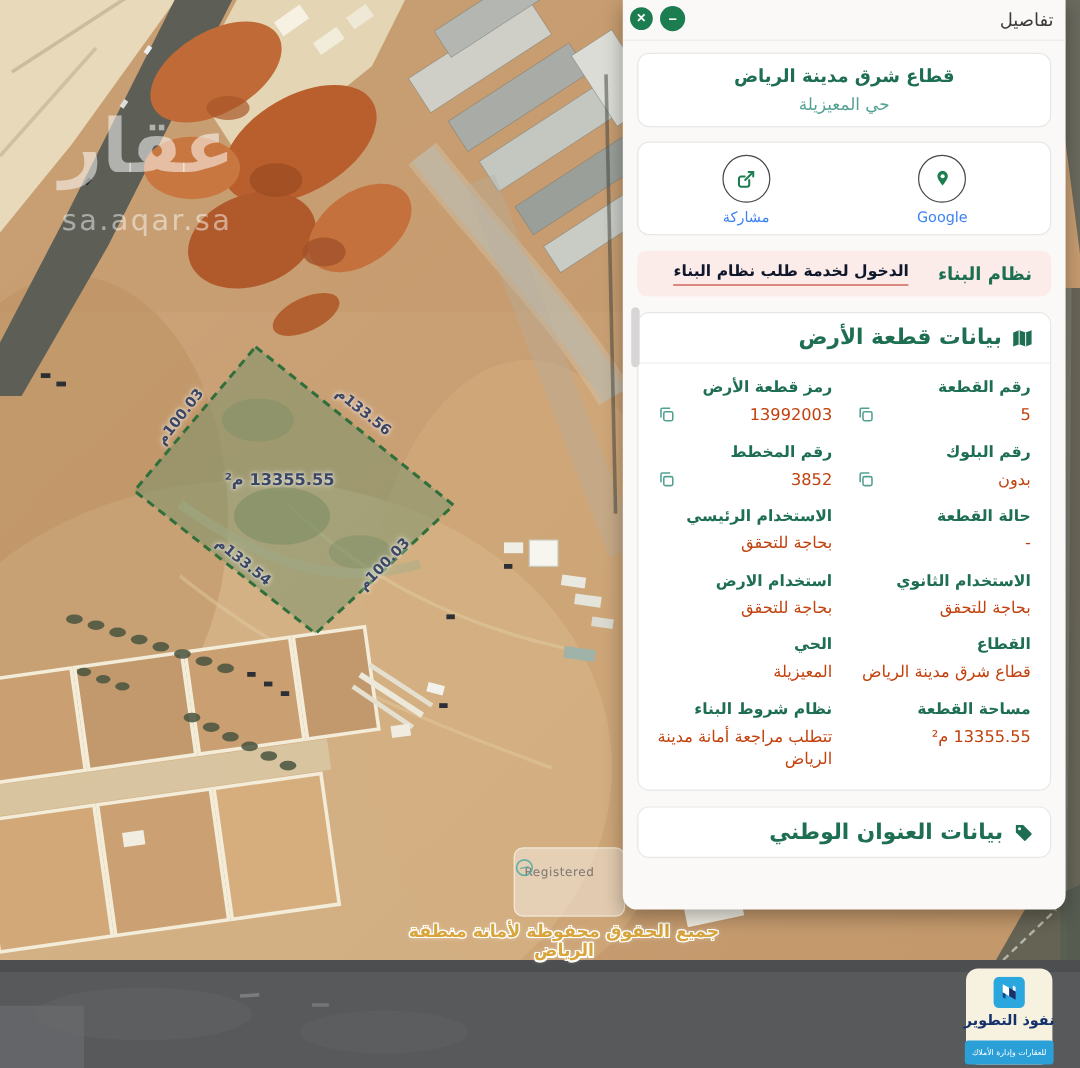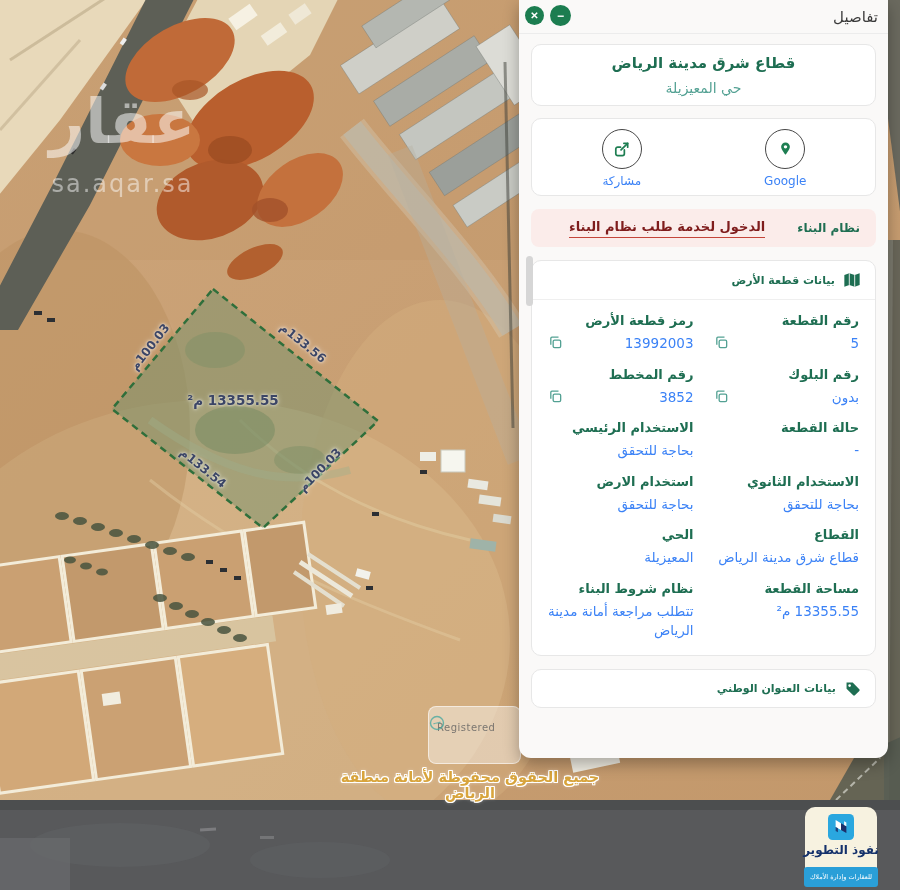--- a/index.html
+++ b/index.html
@@ -59,37 +59,37 @@
 
   #card-actions { margin-top:12px; padding:10px 8px 7px; display:flex; }
   .action { flex:1; display:flex; flex-direction:column; align-items:center; gap:5px;
     cursor:pointer; background:none; border:none; font-family:inherit; }
   .action .ring { width:40px; height:40px; border-radius:50%; border:1.3px solid #474747;
     background:#fff; display:flex; align-items:center; justify-content:center; }
   .action .alabel { font-size:12px; color:#3b82f6; }
 
   #bar-building { margin:13px 12px 0; height:38px; background:#fbecea; border-radius:8px;
     display:flex; align-items:center; padding:0 16px; gap:10px; }
-  #bar-building .bs-label { font-size:12px; font-weight:bold; color:#1e6e52; white-space:nowrap; }
-  #bar-building .bs-link { margin:0 auto; font-size:13px; font-weight:bold; color:#7f1d1d;
+  #bar-building .bs-label { font-size:15px; font-weight:bold; color:#1e6e52; white-space:nowrap; }
+  #bar-building .bs-link { margin:0 auto; font-size:13px; font-weight:bold; color:#0f172a;
     border-bottom:1.5px solid #c4453a; padding-bottom:3px; cursor:pointer;
     background:none; border-top:none; border-left:none; border-right:none;
     font-family:inherit; white-space:nowrap; }
 
   #card-parcel { margin-top:13px; }
   .sec-header { display:flex; align-items:center; gap:8px; padding:10px 14px;
     cursor:pointer; }
   .sec-header.bordered { border-bottom:1px solid #efefef; }
-  .sec-title { font-size:11px; font-weight:bold; color:#1e6e52; }
+  .sec-title { font-size:18px; font-weight:bold; color:#1e6e52; }
 
   .fgrid { display:grid; grid-template-columns:1fr 1fr; column-gap:20px; row-gap:13px;
     padding:13px 16px 14px; }
   .field .f-label { font-size:13px; font-weight:bold; color:#1e6e52; margin-bottom:6px; }
   .f-value-row { display:flex; justify-content:space-between; align-items:flex-start; }
-  .f-value { font-size:13.5px; color:#3b82f6; line-height:1.45; }
+  .f-value { font-size:13.5px; color:#c2410c; line-height:1.45; }
   .copy-btn { background:none; border:none; cursor:pointer; padding:0; margin-top:1px; }
 
   #card-national { margin-top:13px; margin-bottom:12px; }
 
   #scroll-thumb { position:absolute; left:7px; top:256px; width:7px; height:50px;
     background:#d6d6d6; border-radius:4px; }
 
   
   #brand { position:absolute; left:805px; top:807px; width:72px; height:80px;
     background:#f7f2e0; border-radius:10px; z-index:6; display:flex;

